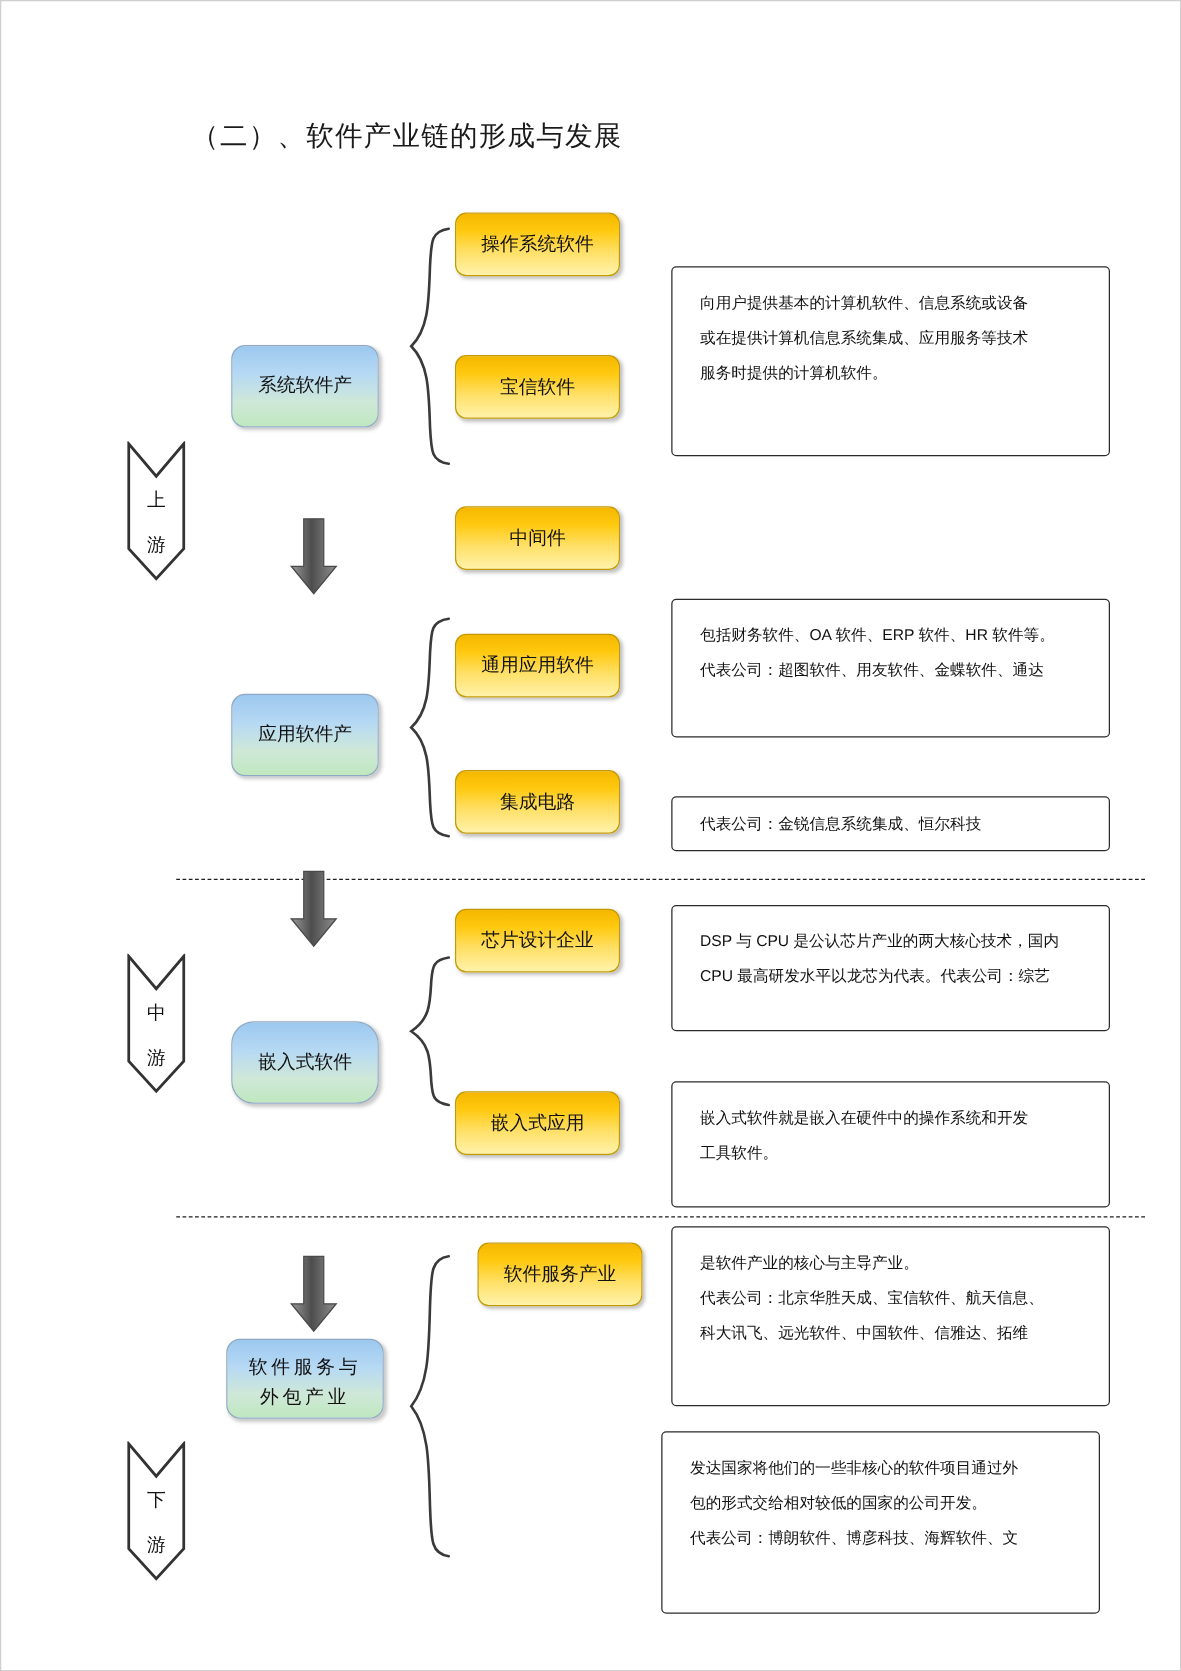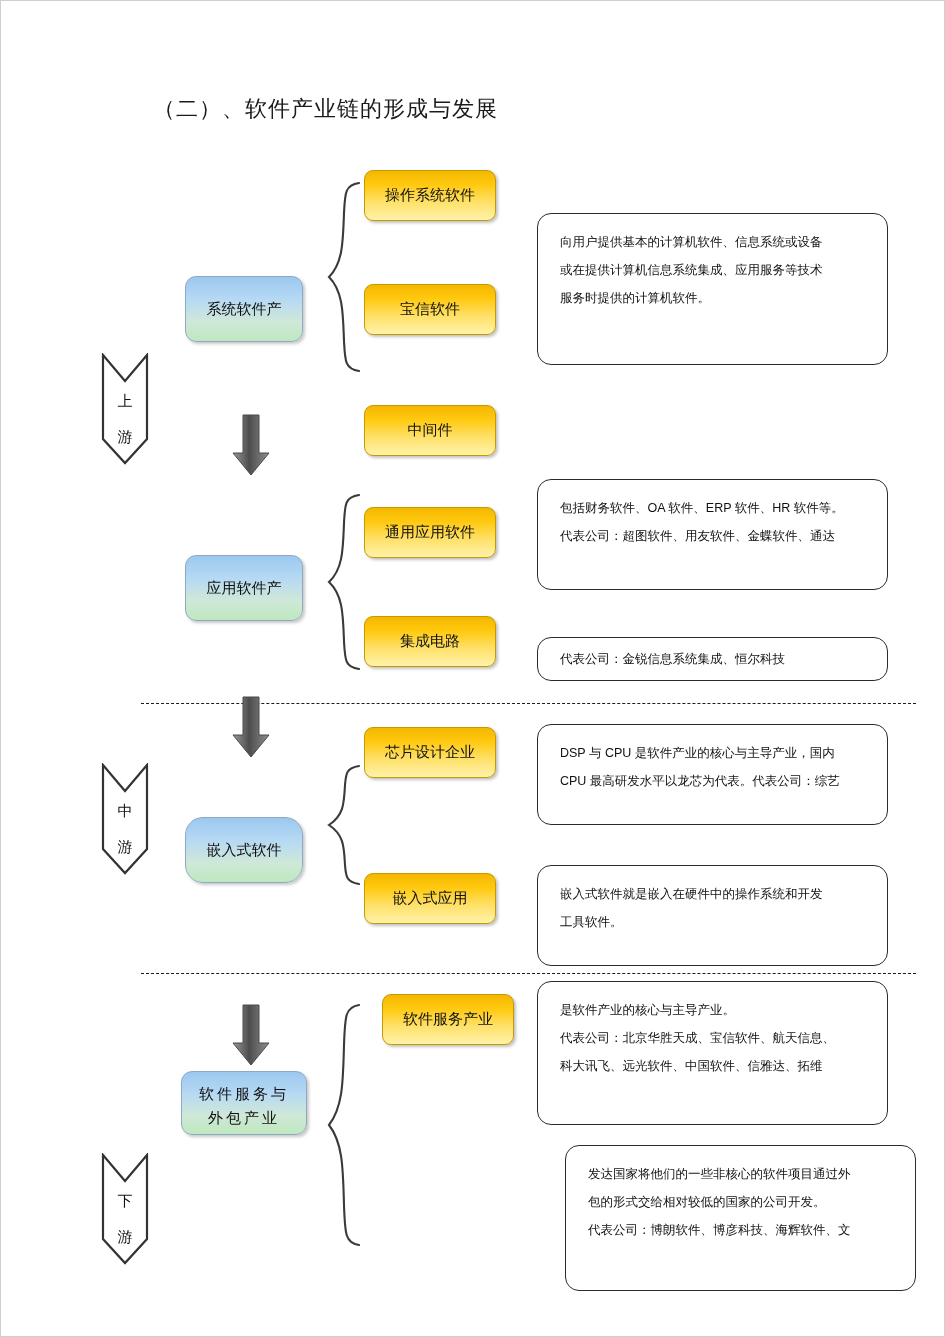--- a/index.html
+++ b/index.html
@@ -60,21 +60,21 @@
   .bbox.overflow .txt {
     display: block;
     width: 118px;
     letter-spacing: 3px;
   }
 
   
   .desc {
     position: absolute;
     border: 1.3px solid #2b2b2b;
-    border-radius: 14px;
+    border-radius: 4px;
     background: transparent;
     font-size: 12.5px;
     color: #111;
     padding: 14px 20px 10px 22px;
   }
   .desc p {
     line-height: 2.25;
     white-space: nowrap;
   }
   .desc.single p { line-height: 1.2; }
@@ -243,21 +243,21 @@
   </div>
 
   <div class="ybox" style="left:363px; top:726px;">
     <span>芯片设计企业</span>
   </div>
   <div class="ybox" style="left:363px; top:872px;">
     <span>嵌入式应用</span>
   </div>
 
   <div class="desc" style="left:536px; top:723px; width:351px; height:101px;">
-    <p>DSP 与 CPU 是软件产业的核心与主导产业，国内</p>
+    <p>DSP 与 CPU 是公认芯片产业的两大核心技术，国内</p>
     <p>CPU 最高研发水平以龙芯为代表。代表公司：综艺</p>
   </div>
 
   <div class="desc" style="left:536px; top:864px; width:351px; height:101px;">
     <p>嵌入式软件就是嵌入在硬件中的操作系统和开发</p>
     <p>工具软件。</p>
   </div>
 
   <div class="hdash" style="top:972px;"></div>
 
@@ -290,19 +290,19 @@
   <div class="ybox" style="left:363px; top:993px;margin-left:18px;">
     <span>软件服务产业</span>
   </div>
 
   <div class="desc" style="left:536px; top:980px; width:351px; height:144px;">
     <p>是软件产业的核心与主导产业。</p>
     <p>代表公司：北京华胜天成、宝信软件、航天信息、</p>
     <p>科大讯飞、远光软件、中国软件、信雅达、拓维</p>
   </div>
 
-  <div class="desc" style="left:564px; top:1144px; width:351px; height:146px;">
+  <div class="desc" style="left:528px; top:1144px; width:351px; height:146px;">
     <p>发达国家将他们的一些非核心的软件项目通过外</p>
     <p>包的形式交给相对较低的国家的公司开发。</p>
     <p>代表公司：博朗软件、博彦科技、海辉软件、文</p>
   </div>
 
 </div>
 
 </body></html>

